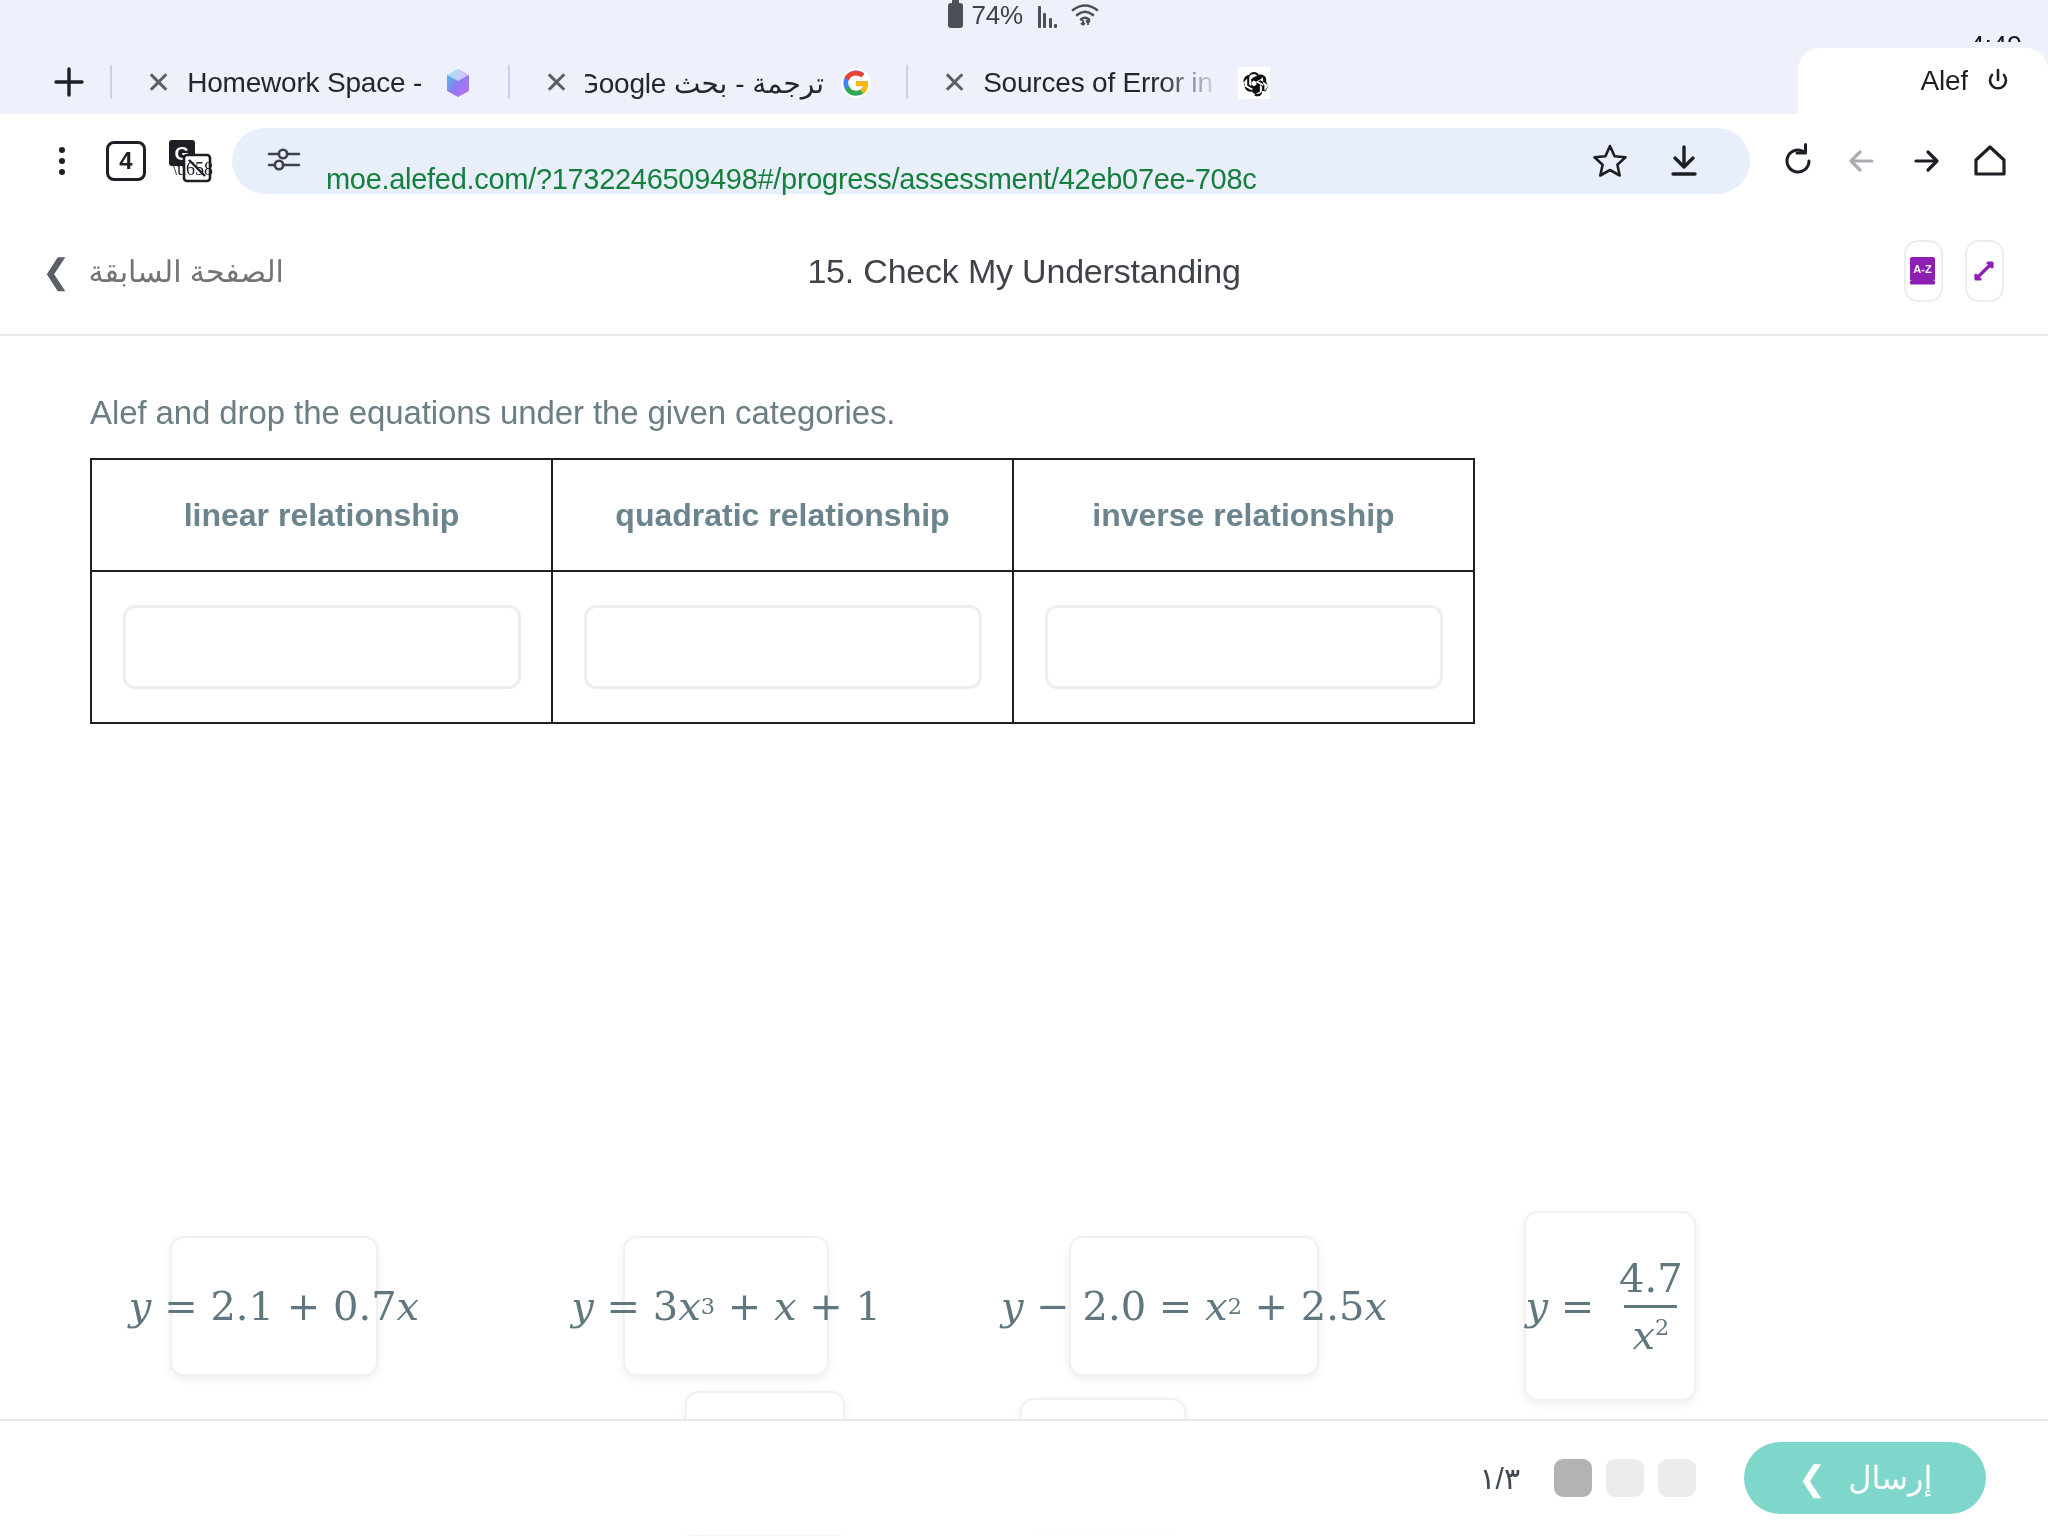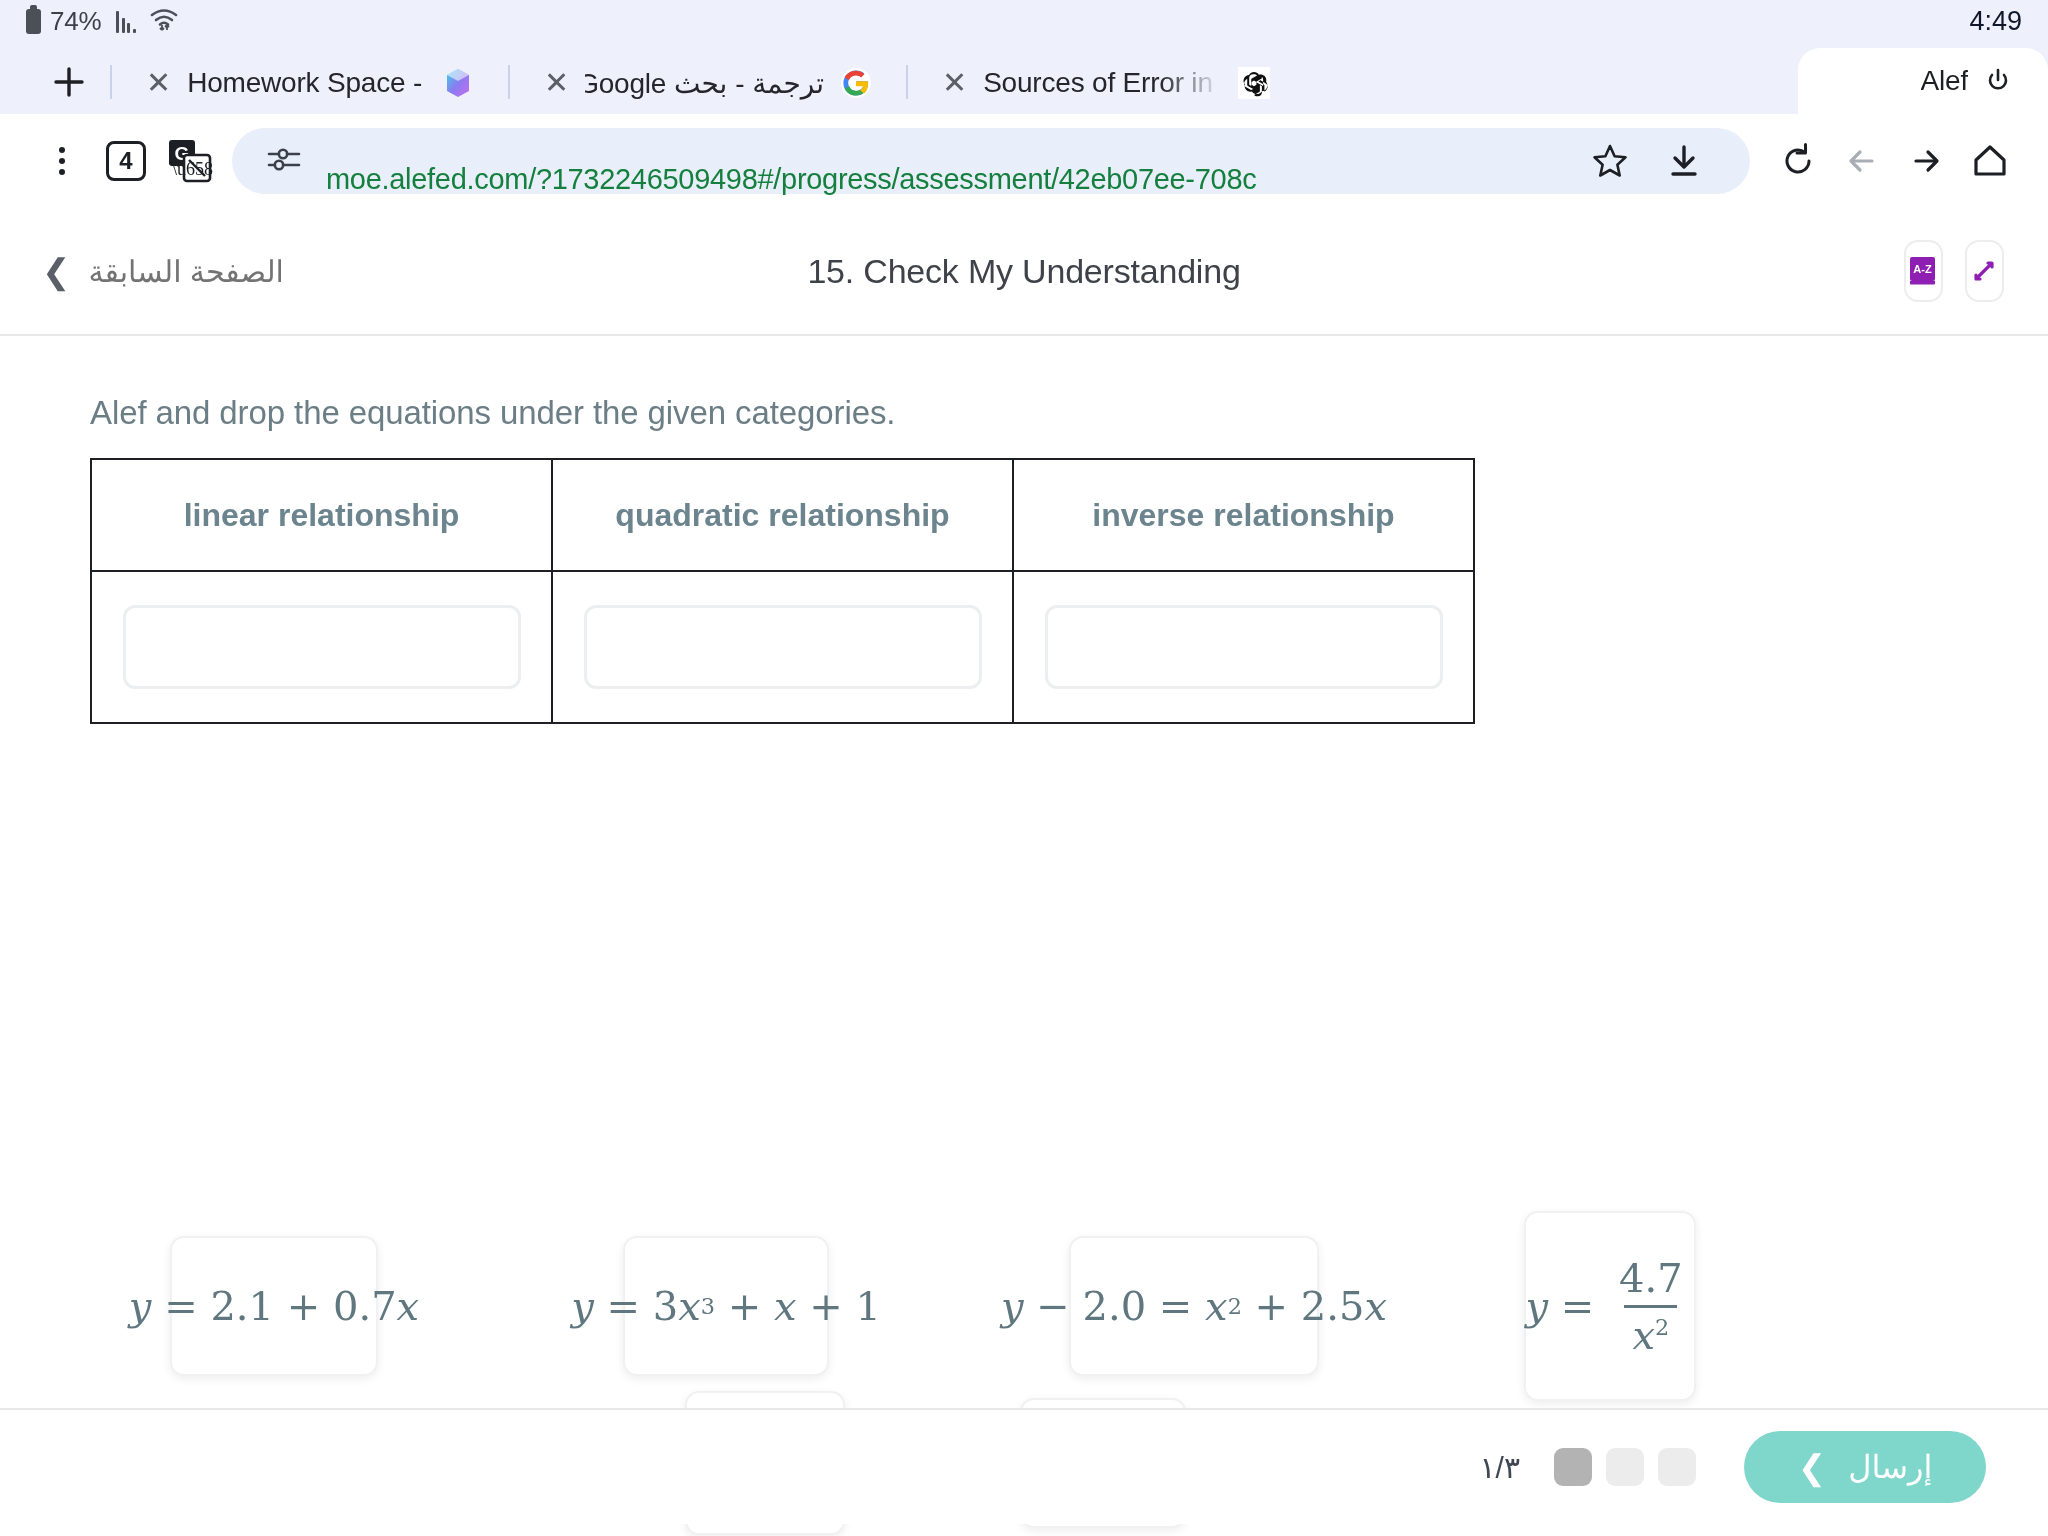--- a/index.html
+++ b/index.html
@@ -10,20 +10,21 @@
     overflow: hidden;
   }
 
   
   .status-bar {
     height: 42px;
     background: #eef1fb;
     display: flex; align-items: center;
     padding: 0 26px;
     color: #4a4f58;
+    flex-direction: column;
   }
   .status-left { display: flex; align-items: center; gap: 9px; }
   .battery-glyph { display: flex; align-items: center; }
   .batt-body {
     width: 15px; height: 25px;
     border-radius: 3px;
     background: #4a4f58;
     position: relative;
   }
   .batt-body:after {
@@ -225,21 +226,21 @@
     display: inline-flex; flex-direction: column;
     align-items: center; justify-content: flex-end;
     vertical-align: middle;
     margin: 0 4px;
   }
   .frac .num { padding: 0 8px 4px 8px; }
   .frac .den { padding: 4px 8px 0 8px; border-top: 3px solid #60777f; }
 
   
   .bottom-bar {
-    position: absolute; left: 0; right: 0; bottom: 12px;
+    position: absolute; left: 0; right: 0; bottom: 1px;
     height: 116px;
     border-top: 2px solid #e8e8ea;
     background: #fff;
     display: flex; align-items: center; justify-content: flex-end;
     padding: 0 62px 0 0;
     gap: 34px;
   }
   .page-count { font-size: 30px; color: #3f4753; direction: rtl; }
   .steps { display: flex; gap: 14px; }
   .step { width: 38px; height: 38px; border-radius: 9px; background: #ececec; }

